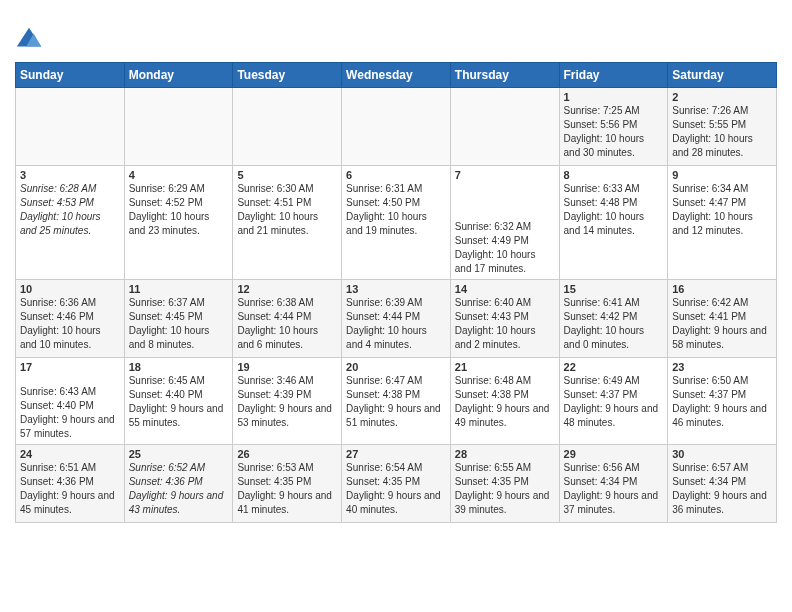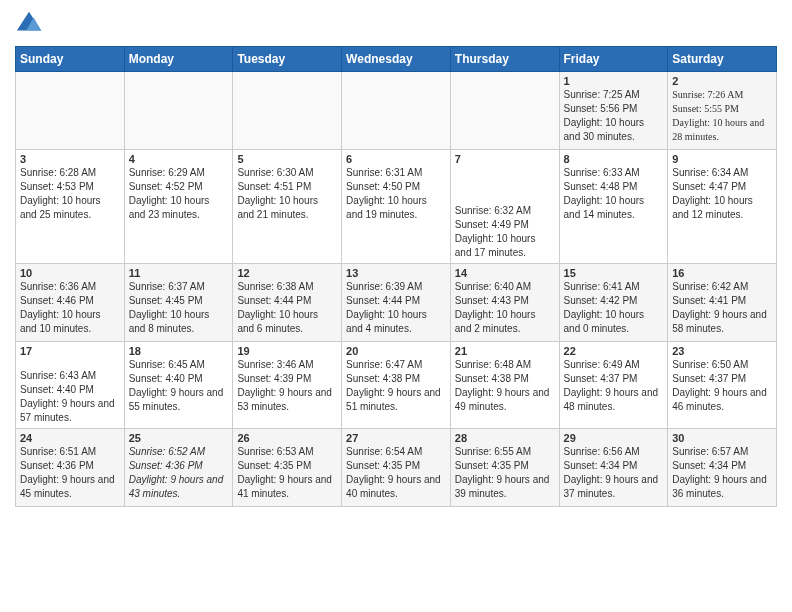--- a/index.html
+++ b/index.html
@@ -6,21 +6,21 @@
     body {
       width: 792px;
       height: 612px;
       font-family: Arial, sans-serif;
       background: #fff;
       overflow: hidden;
     }
     .page {
       width: 792px;
       height: 488px;
-      padding: 10px 15px;
+      padding: 26px 15px;
     }
     .header {
       display: flex;
       justify-content: space-between;
       align-items: flex-start;
       margin-bottom: 8px;
     }
     .logo {
       display: flex;
       align-items: center;
@@ -142,29 +142,29 @@
           <td class="empty-cell"></td>
           <td class="empty-cell"></td>
           <td>
             <span class="day-num">1</span>
             <div class="day-info" style="white-space: pre-line;">Sunrise: 7:25 AM
 Sunset: 5:56 PM
 Daylight: 10 hours and 30 minutes.</div>
           </td>
           <td>
             <span class="day-num">2</span>
-            <div class="day-info" style="white-space: pre-line; font-family: Liberation Serif, serif;">Sunrise: 7:26 AM
+            <div class="day-info" style="white-space: pre-line;">Sunrise: 7:26 AM
 Sunset: 5:55 PM
 Daylight: 10 hours and 28 minutes.</div>
           </td>
         </tr>
         <tr>
           <td>
             <span class="day-num">3</span>
-            <div class="day-info" style="white-space: pre-line;">Sunrise: 6:28 AM
+            <div class="day-info" style="white-space: pre-line; font-style: italic;">Sunrise: 6:28 AM
 Sunset: 4:53 PM
 Daylight: 10 hours and 25 minutes.</div>
           </td>
           <td>
             <span class="day-num">4</span>
             <div class="day-info" style="white-space: pre-line;">Sunrise: 6:29 AM
 Sunset: 4:52 PM
 Daylight: 10 hours and 23 minutes.</div>
           </td>
           <td>

